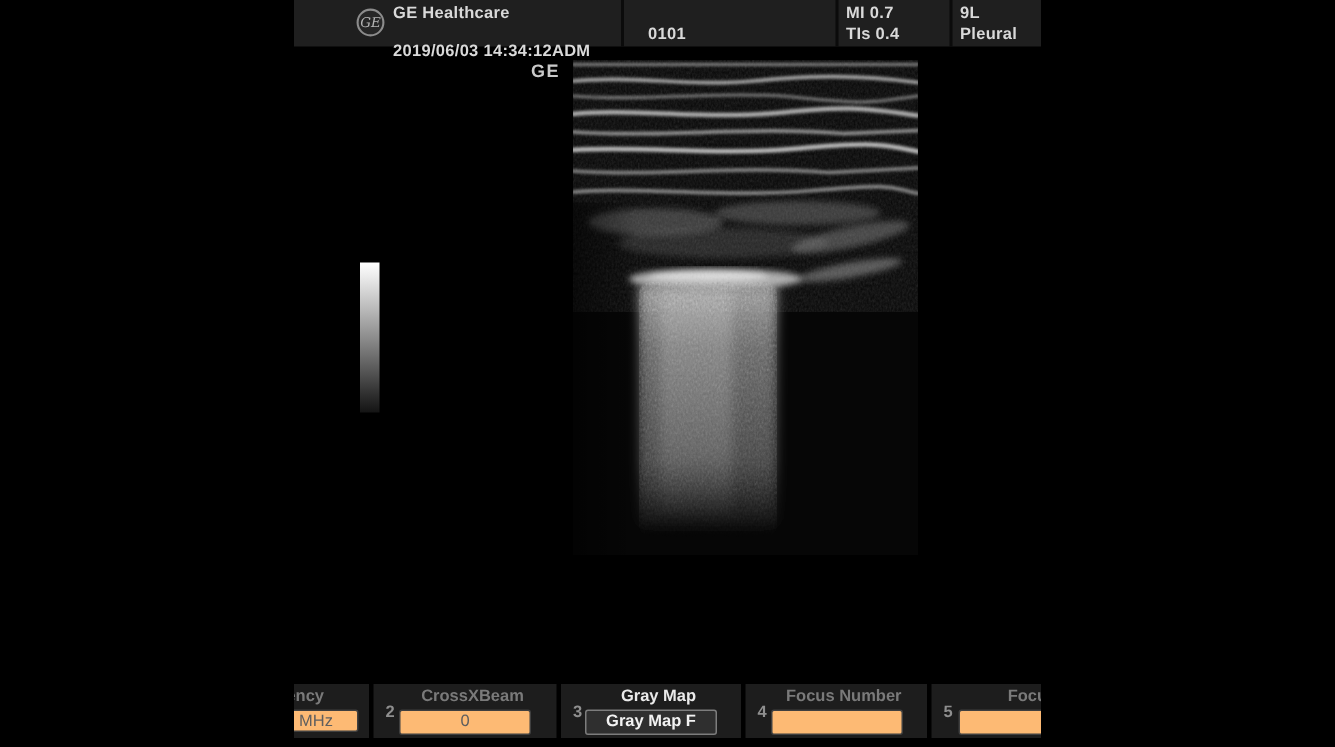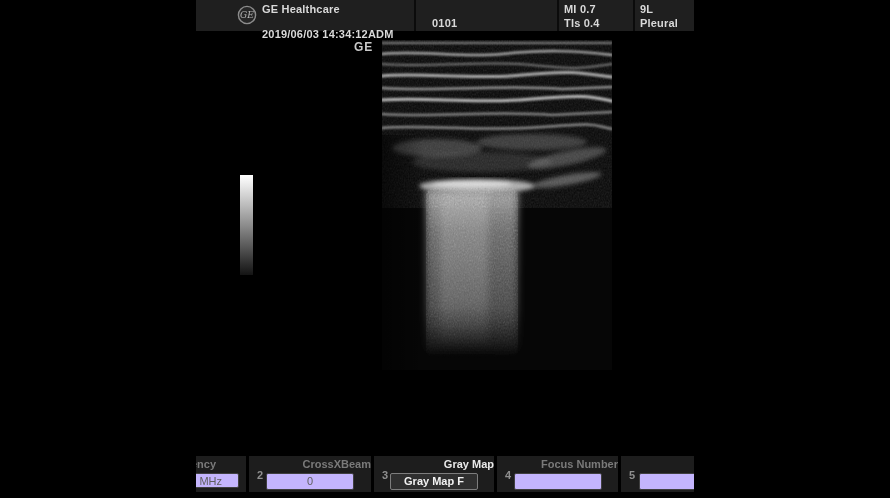--- a/index.html
+++ b/index.html
@@ -42,26 +42,26 @@
   .us-image { position:absolute; left:186px; top:40px; width:230px; height:330px; }
   
   .ctl {
     position:absolute; top:456px; height:36px; background:#1d1d1d;
   }
   .ctl-num {
     position:absolute; left:8px; top:13px; font-size:11px; font-weight:bold;
     color:#8f8f8f;
   }
   .ctl-label {
-    position:absolute; left:10px; right:0; top:2px; text-align:right;
+    position:absolute; left:10px; right:0; top:2px; text-align:center;
     font-size:11px; font-weight:bold; color:#7a7a7a; white-space:nowrap;
   }
   .ctl-box {
     position:absolute; top:17px; left:50%; transform:translateX(-50%);
-    width:86px; height:15px; background:#c4b5fd; border:1px solid #3f3f3f;
+    width:86px; height:15px; background:#fdba74; border:1px solid #3f3f3f;
     border-radius:2px; text-align:center; font-size:11px; color:#5f5f5f;
     line-height:15px; white-space:nowrap; box-sizing:content-box;
   }
   .bright .ctl-label { color:#eaeaea; }
   .bright .ctl-box {
     background:#2f2f2f; border-color:#7d7d7d; color:#f2f2f2; font-weight:bold;
   }
   
   .ctl-frequency .ctl-label { left:auto; right:30px; text-align:right; }
   .ctl-frequency .ctl-box {

